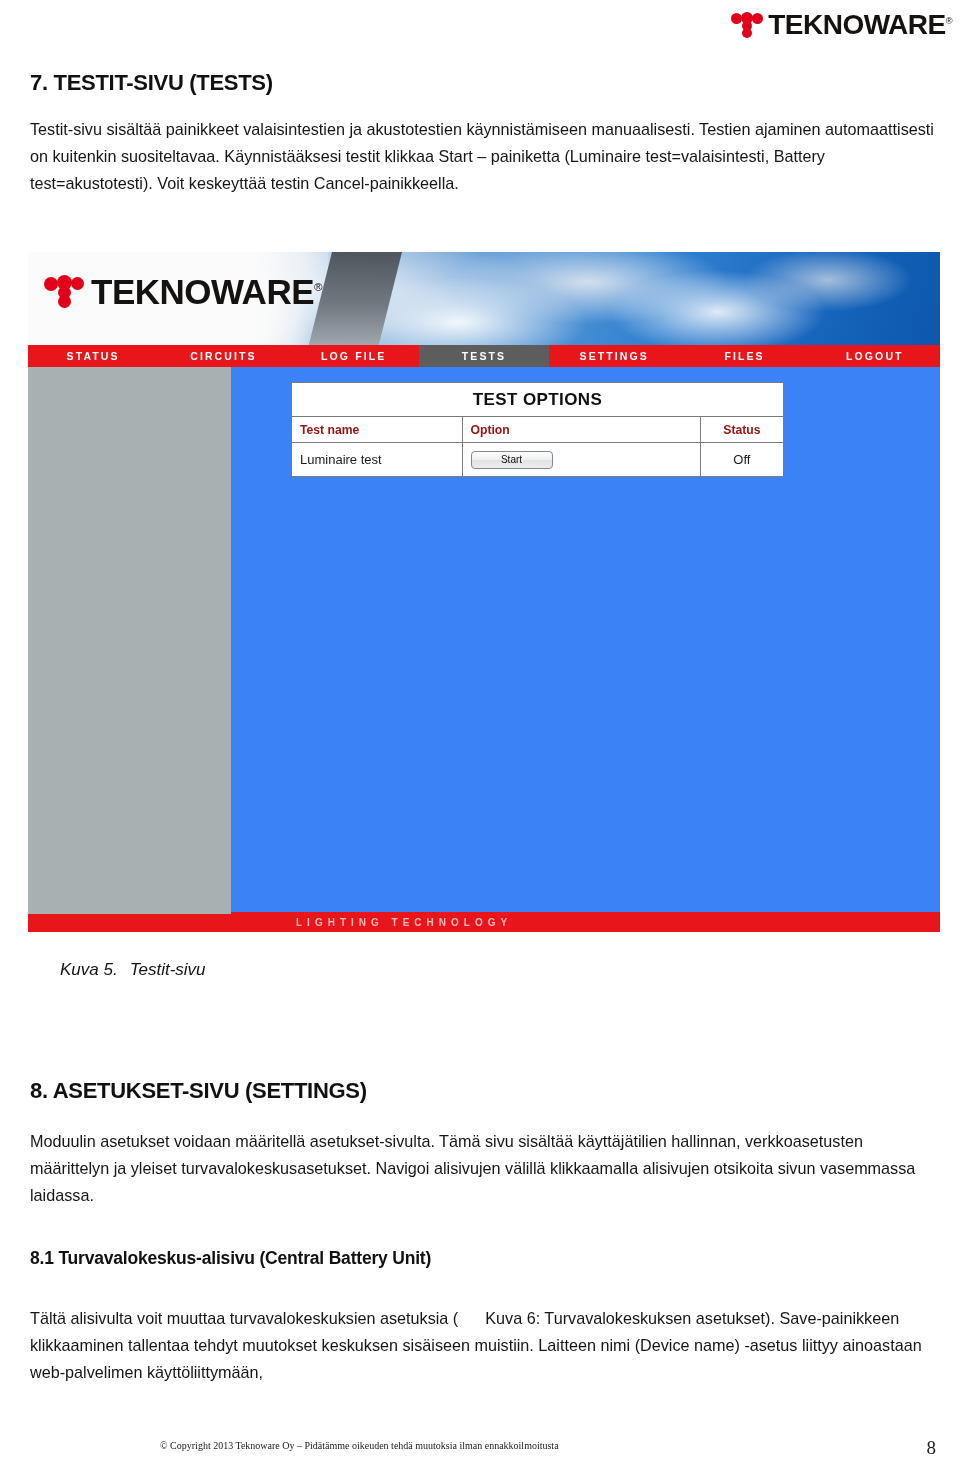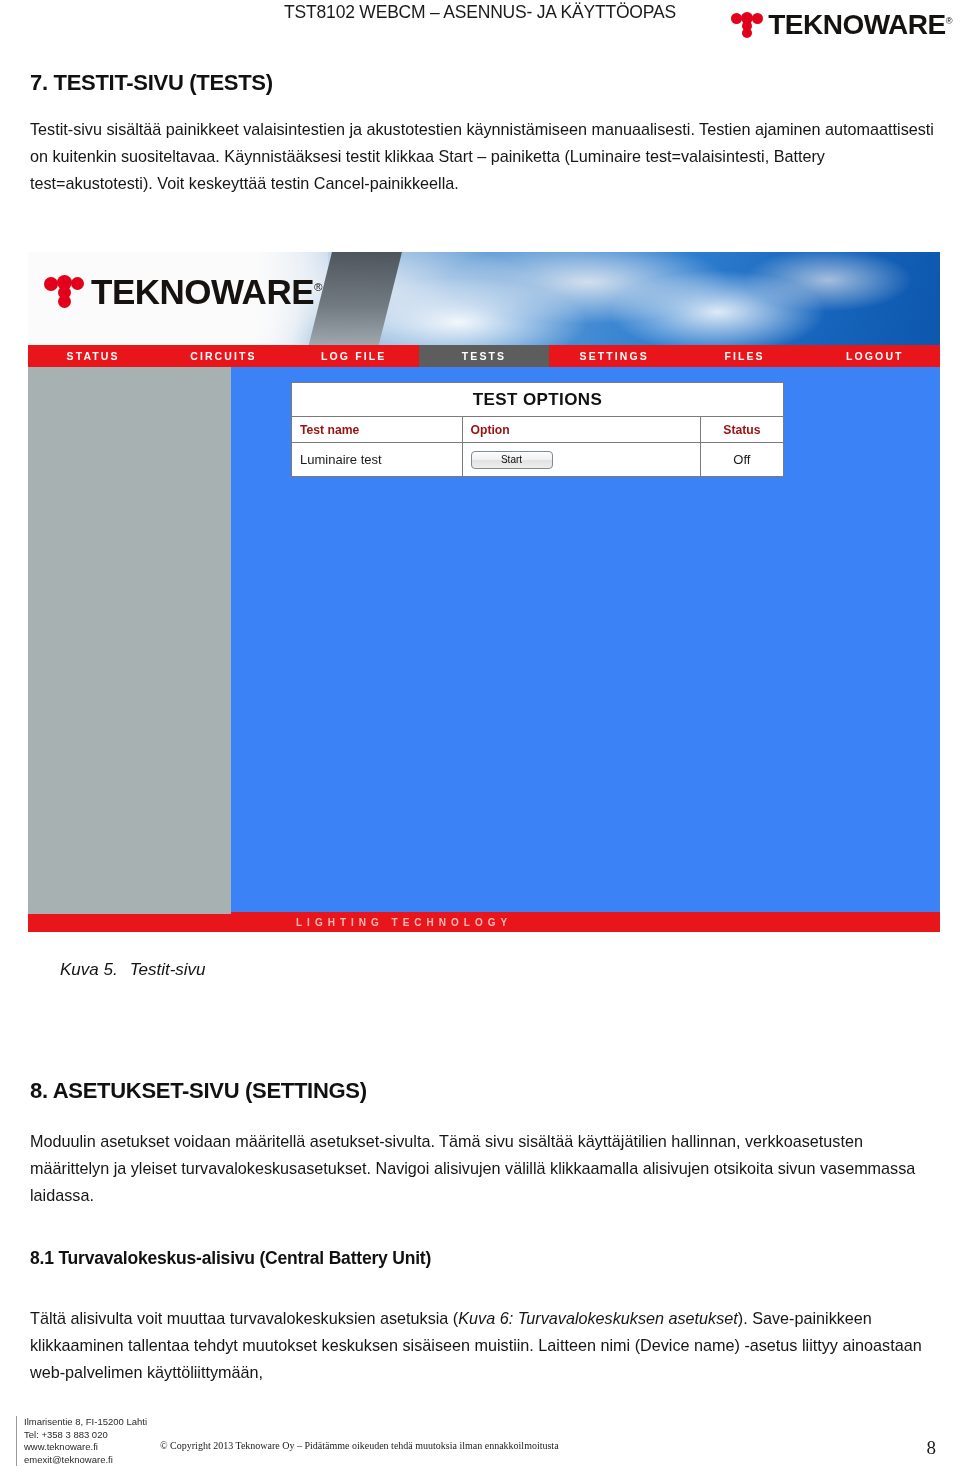--- a/index.html
+++ b/index.html
@@ -57,21 +57,21 @@
     font-family:"Liberation Sans", sans-serif;
   }
   h2.subsec{
     font-size:17.5px;font-weight:700;color:#111;
     margin:0;letter-spacing:-0.2px;
   }
   p.body{
     font-size:16.2px;line-height:27px;color:#161616;
     margin:0;text-align:left;
   }
-  .i{font-style:italic;}
+  .i{margin-left:27px;}
 
   .sec7{position:absolute;left:30px;top:70px;width:905px;}
   .para7{position:absolute;left:30px;top:116px;width:905px;}
 
   
   .shot{
     position:absolute;left:28px;top:252px;
     width:912px;height:696px;
     background:#ffffff;
     overflow:hidden;
@@ -227,21 +227,20 @@
   .pageno{
     position:absolute;right:24px;top:25px;
     font-family:"Liberation Serif", serif;
     font-size:19px;color:#1a1a1a;
   }
 </style>
 </head>
 <body>
 
 <div class="page-header">
-  <div class="doc-title">TST8102 WEBCM – ASENNUS- JA KÄYTTÖOPAS</div>
 
   <div class="hdr-logo">
     <span class="tw-mark" style="width:32px;height:26px;margin-right:5px;">
       <i style="left:0px;top:1px;width:11px;height:11px;"></i>
       <i style="left:10px;top:0px;width:12px;height:12px;"></i>
       <i style="left:21px;top:1px;width:11px;height:11px;"></i>
       <i style="left:11px;top:9px;width:10px;height:10px;"></i>
       <i style="left:11px;top:16px;width:10px;height:10px;"></i>
     </span>
     <span class="tw-word" style="font-size:28px;"><span>TEKNOWARE</span><span class="tw-reg">®</span></span>
@@ -324,21 +323,15 @@
 </div>
 
 <div class="sec81">
   <h2 class="subsec">8.1 Turvavalokeskus-alisivu (Central Battery Unit)</h2>
 </div>
 <div class="para81">
   <p class="body"><span>Tältä alisivulta voit muuttaa turvavalokeskuksien asetuksia (</span><span class="i">Kuva 6: Turvavalokeskuksen asetukset</span><span>). Save-painikkeen klikkaaminen tallentaa tehdyt muutokset keskuksen sisäiseen muistiin. Laitteen nimi (Device name) -asetus liittyy ainoastaan web-palvelimen käyttöliittymään,</span></p>
 </div>
 
 <div class="page-footer">
-  <div class="addr">
-    <div>Ilmarisentie 8, FI-15200 Lahti</div>
-    <div>Tel: +358 3 883 020</div>
-    <div>www.teknoware.fi</div>
-    <div>emexit@teknoware.fi</div>
-  </div>
   <div class="copyright">© Copyright 2013 Teknoware Oy – Pidätämme oikeuden tehdä muutoksia ilman ennakkoilmoitusta</div>
   <div class="pageno">8</div>
 </div>
 
 </body></html>

